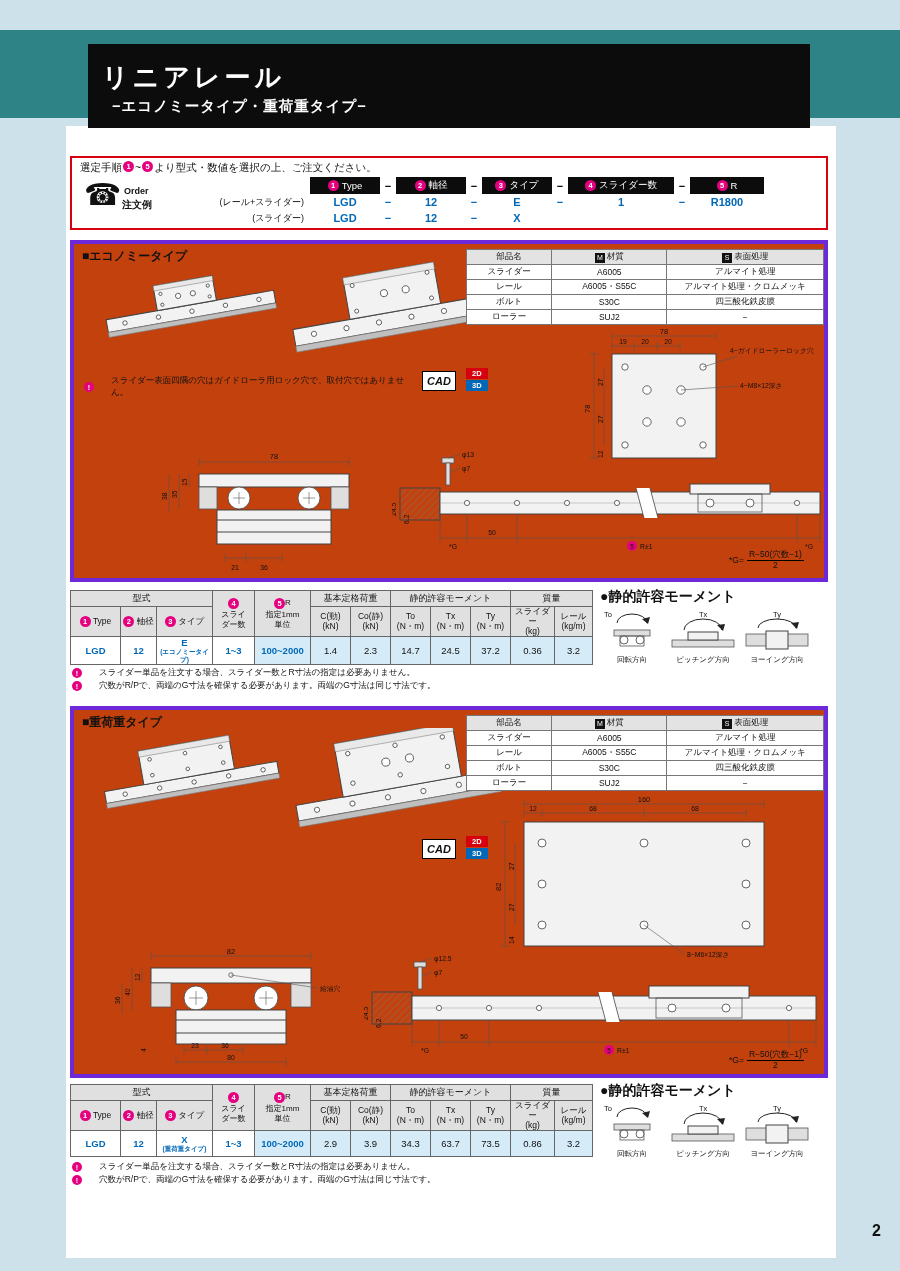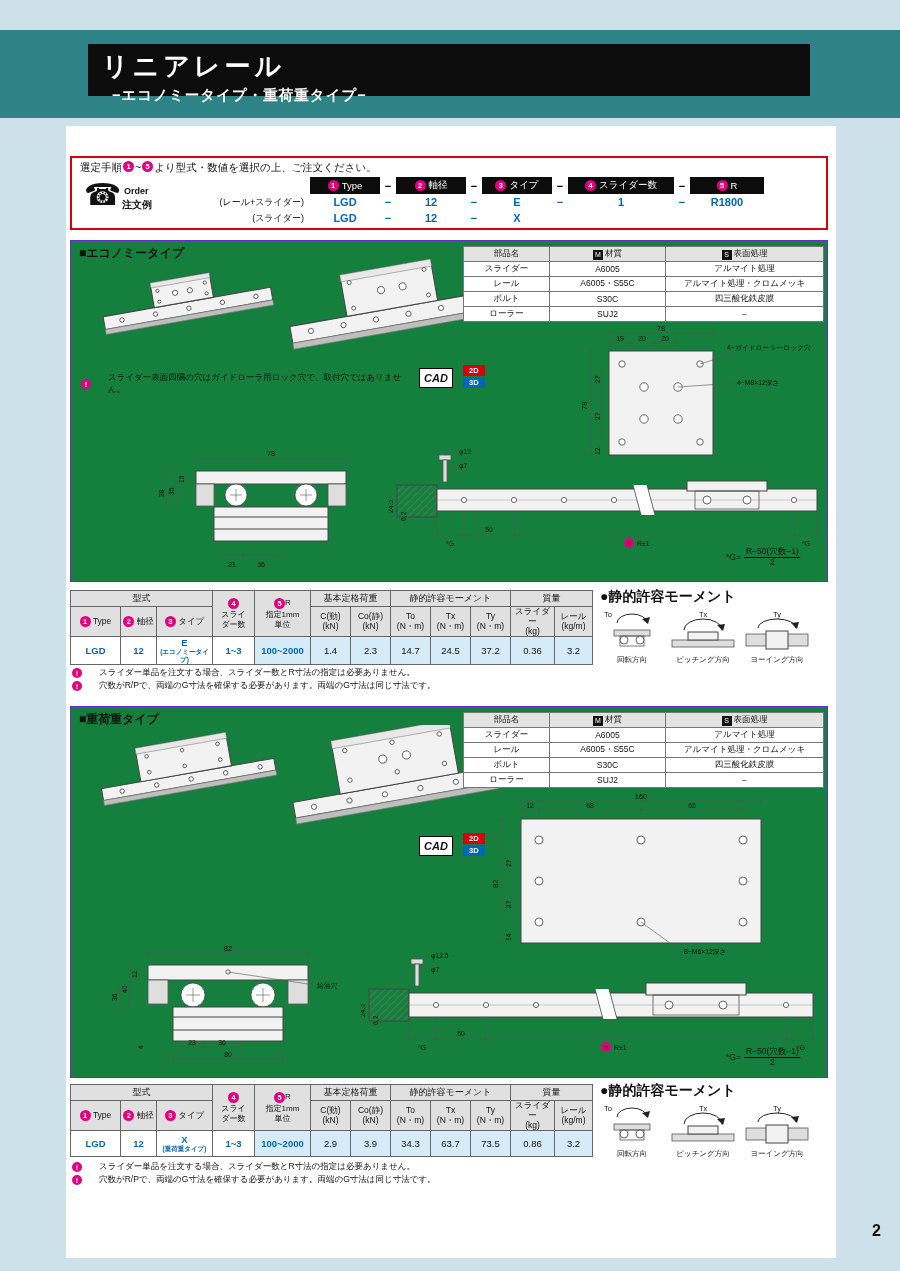--- a/index.html
+++ b/index.html
@@ -1,36 +1,36 @@
 <!DOCTYPE html>
 <html><head>
 <meta charset="utf-8">
 <style>
 *{margin:0;padding:0;box-sizing:border-box}
 body{font-family:"Liberation Sans","DejaVu Sans",sans-serif;color:#111}
 .page{position:relative;width:900px;height:1271px;background:#cde1ea;overflow:hidden}
 .abs{position:absolute}
 .white-panel{left:66px;top:126px;width:770px;height:1132px;background:#fff}
 .teal{left:0;top:30px;width:900px;height:88px;background:#2d8386}
-.titlebox{left:88px;top:44px;width:722px;height:52px;background:#0c0c0c;color:#fff;padding:5px 14px}
+.titlebox{left:88px;top:44px;width:722px;height:84px;background:#0c0c0c;color:#fff;padding:16px 14px}
 .title{font-size:26px;font-weight:bold;letter-spacing:4px}
 .subtitle{font-size:14.5px;font-weight:bold;letter-spacing:1px;margin-top:2px;margin-left:10px}
 .orderbox{left:70px;top:156px;width:758px;height:74px;background:#fff;border:2px solid #d7000f}
 .instr{position:absolute;left:8px;top:3px;font-size:10.5px;display:flex;gap:1px}
 .badge{display:inline-flex;align-items:center;justify-content:center;width:11px;height:11px;border-radius:50%;background:#e4007f;color:#fff;font-size:7.5px;font-weight:bold;flex:none}
 .phone{position:absolute;left:12px;top:22px;font-size:30px;line-height:1}
 .order-en{position:absolute;left:52px;top:28px;font-size:9px;font-weight:bold}
 .order-jp{position:absolute;left:50px;top:40px;font-size:10px;font-weight:bold}
 .ogrid{position:absolute;left:110px;top:19px;display:grid;grid-template-columns:128px 70px 16px 70px 16px 70px 16px 106px 16px 74px;grid-template-rows:17px 16px 16px;align-items:center}
 .ocell{background:#0c0c0c;color:#fff;height:17px;display:flex;align-items:center;justify-content:center;gap:3px;font-size:9.5px}
 .ohdash{color:#000;text-align:center;font-weight:bold;font-size:11px}
 .olabel{font-size:9px;text-align:right;padding-right:6px}
 .oval{color:#0068b7;font-weight:bold;text-align:center;font-size:11px}
 .odash{color:#0068b7;text-align:center;font-weight:bold;font-size:11px}
-.secbox{background:#15803d;border:1px solid #6d28d9}
+.secbox{background:#c2410c;border:4px solid #6d28d9}
 .sectitle{position:absolute;left:8px;top:4px;font-size:12px;font-weight:bold}
 .mat{border-collapse:collapse;font-size:8.5px;text-align:center;background:#fff}
 .mat th,.mat td{border:1px solid #777;height:15px;padding:0 3px}
 .mat th{background:#e3e3e3;font-weight:normal}
 .sq{display:inline-flex;align-items:center;justify-content:center;width:10px;height:10px;background:#111;color:#fff;font-size:7px;margin-right:2px;vertical-align:-1px}
 .note{font-size:8.5px;display:flex;align-items:center;gap:17px}
 .nicon{display:inline-flex;align-items:center;justify-content:center;width:10px;height:10px;border-radius:50%;background:#e4007f;color:#fff;font-size:7px;font-weight:bold;flex:none}
 .cad{display:flex;align-items:flex-end}
 .cadlbl{border:1.5px solid #000;font-size:11px;font-style:italic;font-weight:bold;padding:3px 4px;background:#fff}
 .cadcol{display:flex;flex-direction:column;gap:1px;margin-left:10px;justify-content:center}

